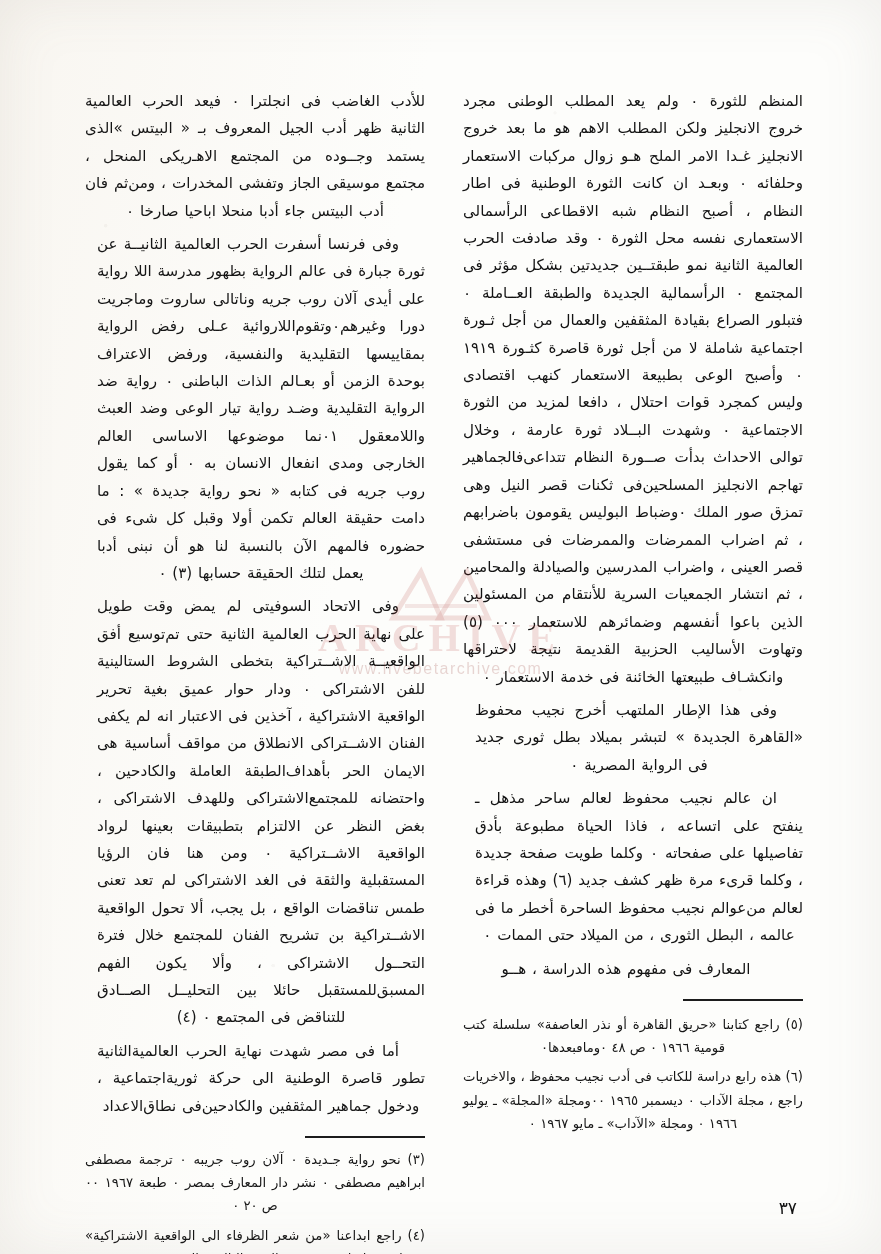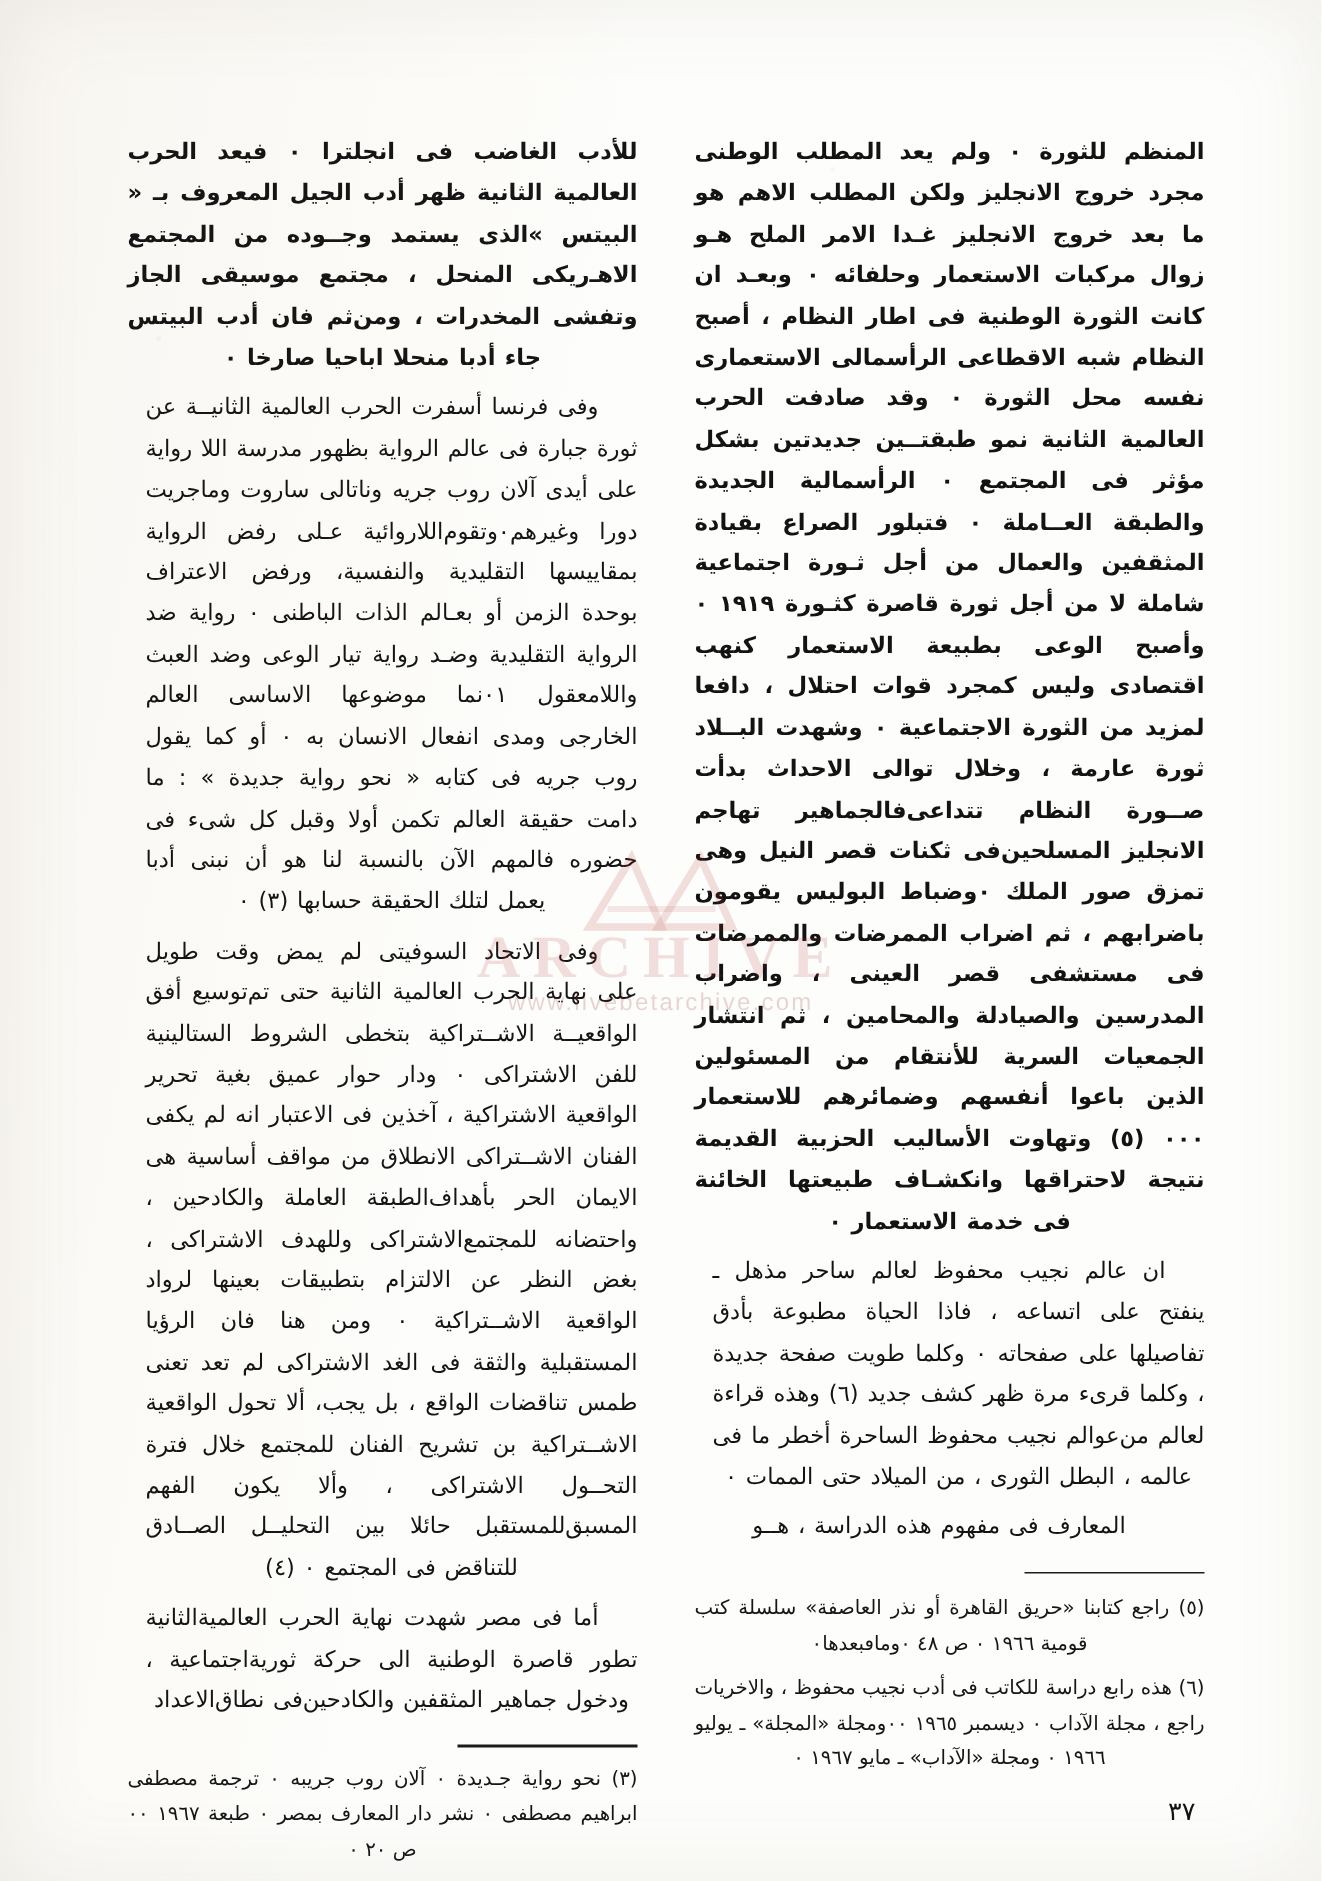--- a/index.html
+++ b/index.html
@@ -48,21 +48,20 @@
     line-height: 27.4px;
     text-align: justify;
     text-align-last: center;
     color: #151515;
     letter-spacing: 0px;
     word-spacing: 1px;
     text-indent: 26px;
   }
   p.par.cont {
     text-indent: 0;
-    font-weight: bold;
   }
   p.par + p.par {
     margin-top: 6px;
     margin-left: 12px;
   }
   .col.right p.par {
     color: #131313;
   }
   
   .ink-heavy {
@@ -156,20 +155,21 @@
 </head>
 <body>
 
 <div class="page">
   <div class="paper-grain"></div>
 
   <div class="columns">
 
     <div class="col right">
       <p class="par cont ink-heavy">المنظم للثورة ٠ ولم يعد المطلب الوطنى مجرد خروج الانجليز ولكن المطلب الاهم هو ما بعد خروج الانجليز غـدا الامر الملح هـو زوال مركبات الاستعمار وحلفائه ٠ وبعـد ان كانت الثورة الوطنية فى اطار النظام ، أصبح النظام شبه الاقطاعى الرأسمالى الاستعمارى نفسه محل الثورة ٠ وقد صادفت الحرب العالمية الثانية نمو طبقتــين جديدتين بشكل مؤثر فى المجتمع ٠ الرأسمالية الجديدة والطبقة العــاملة ٠ فتبلور الصراع بقيادة المثقفين والعمال من أجل ثـورة اجتماعية شاملة لا من أجل ثورة قاصرة كثـورة ١٩١٩ ٠ وأصبح الوعى بطبيعة الاستعمار كنهب اقتصادى وليس كمجرد قوات احتلال ، دافعا لمزيد من الثورة الاجتماعية ٠ وشهدت البــلاد ثورة عارمة ، وخلال توالى الاحداث بدأت صــورة النظام تتداعى‌فالجماهير تهاجم الانجليز المسلحين‌فى ثكنات قصر النيل وهى تمزق صور الملك ٠وضباط البوليس يقومون باضرابهم ، ثم اضراب الممرضات والممرضات فى مستشفى قصر العينى ، واضراب المدرسين والصيادلة والمحامين ، ثم انتشار الجمعيات السرية للأنتقام من المسئولين الذين باعوا أنفسهم وضمائرهم للاستعمار ٠٠٠ (٥) وتهاوت الأساليب الحزبية القديمة نتيجة لاحتراقها وانكشـاف طبيعتها الخائنة فى خدمة الاستعمار ٠</p>
+      <p class="par">وفى هذا الإطار الملتهب أخرج نجيب محفوظ «القاهرة الجديدة » لتبشر بميلاد بطل ثورى جديد فى الرواية المصرية ٠</p>
       <p class="par">ان عالم نجيب محفوظ لعالم ساحر مذهل ـ ينفتح على اتساعه ، فاذا الحياة مطبوعة بأدق تفاصيلها على صفحاته ٠ وكلما طويت صفحة جديدة ، وكلما قرىء مرة ظهر كشف جديد (٦) وهذه قراءة لعالم من‌عوالم نجيب محفوظ الساحرة أخطر ما فى عالمه ، البطل الثورى ، من الميلاد حتى الممات ٠</p>
       <p class="par">المعارف فى مفهوم هذه الدراسة ، هــو</p>
 
       <div class="notes">
         <div class="rule"></div>
         <p class="note">(٥) راجع كتابنا «حريق القاهرة أو نذر العاصفة» سلسلة كتب قومية ١٩٦٦ ٠ ص ٤٨ ٠وماٯبعدها٠</p>
         <p class="note">(٦) هذه رابع دراسة للكاتب فى أدب نجيب محفوظ ، والاخريات راجع ، مجلة الآداب ٠ ديسمبر ١٩٦٥ ٠٠ومجلة «المجلة» ـ يوليو ١٩٦٦ ٠ ومجلة «الآداب» ـ مايو ١٩٦٧ ٠</p>
       </div>
     </div>
 

